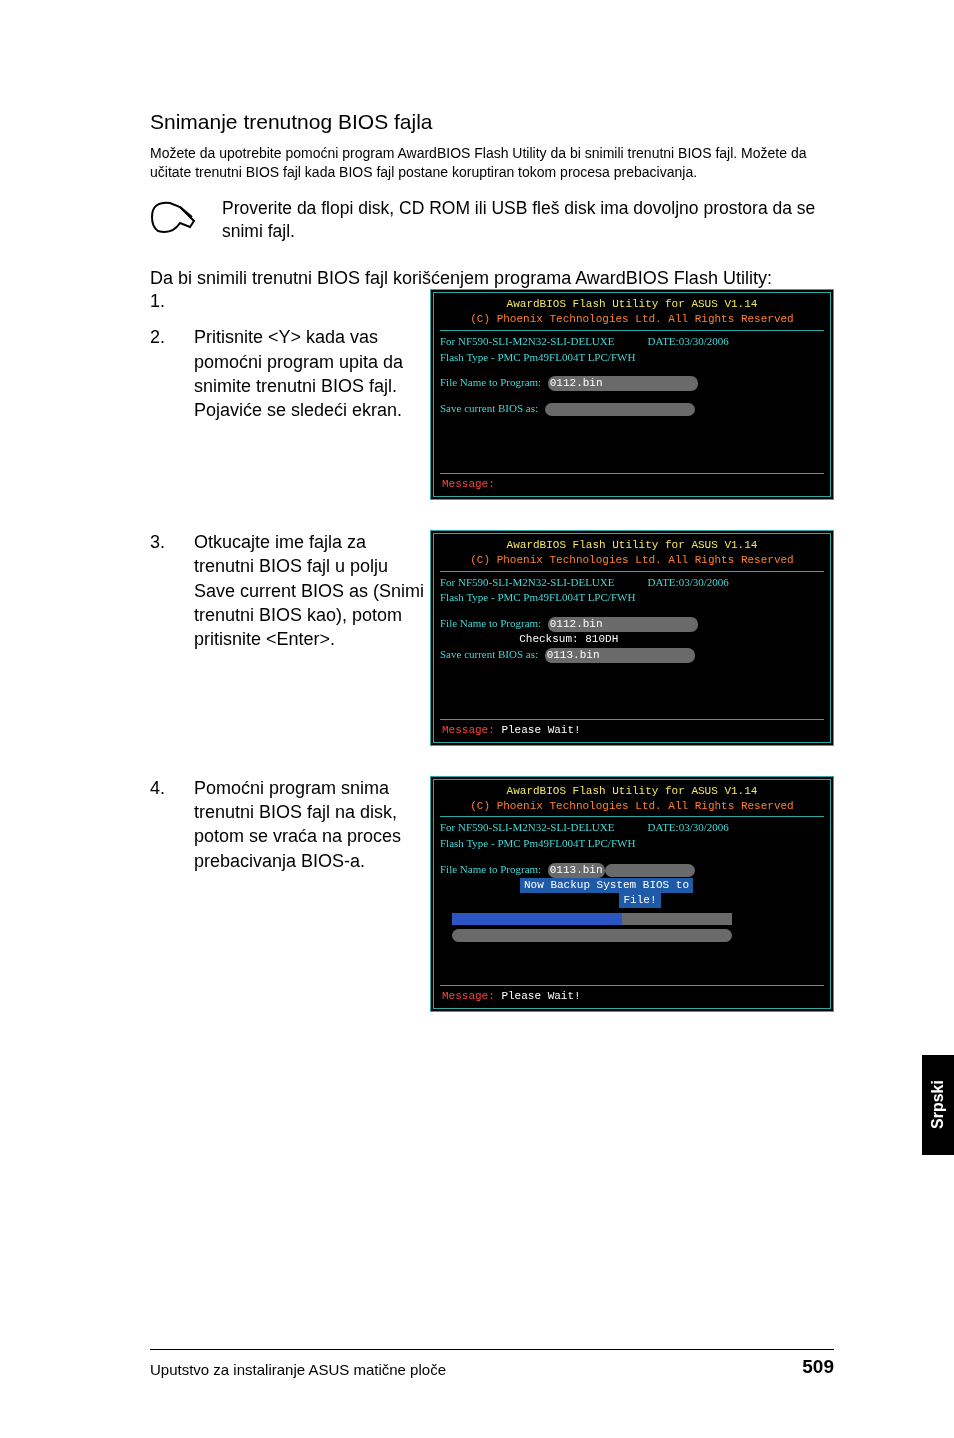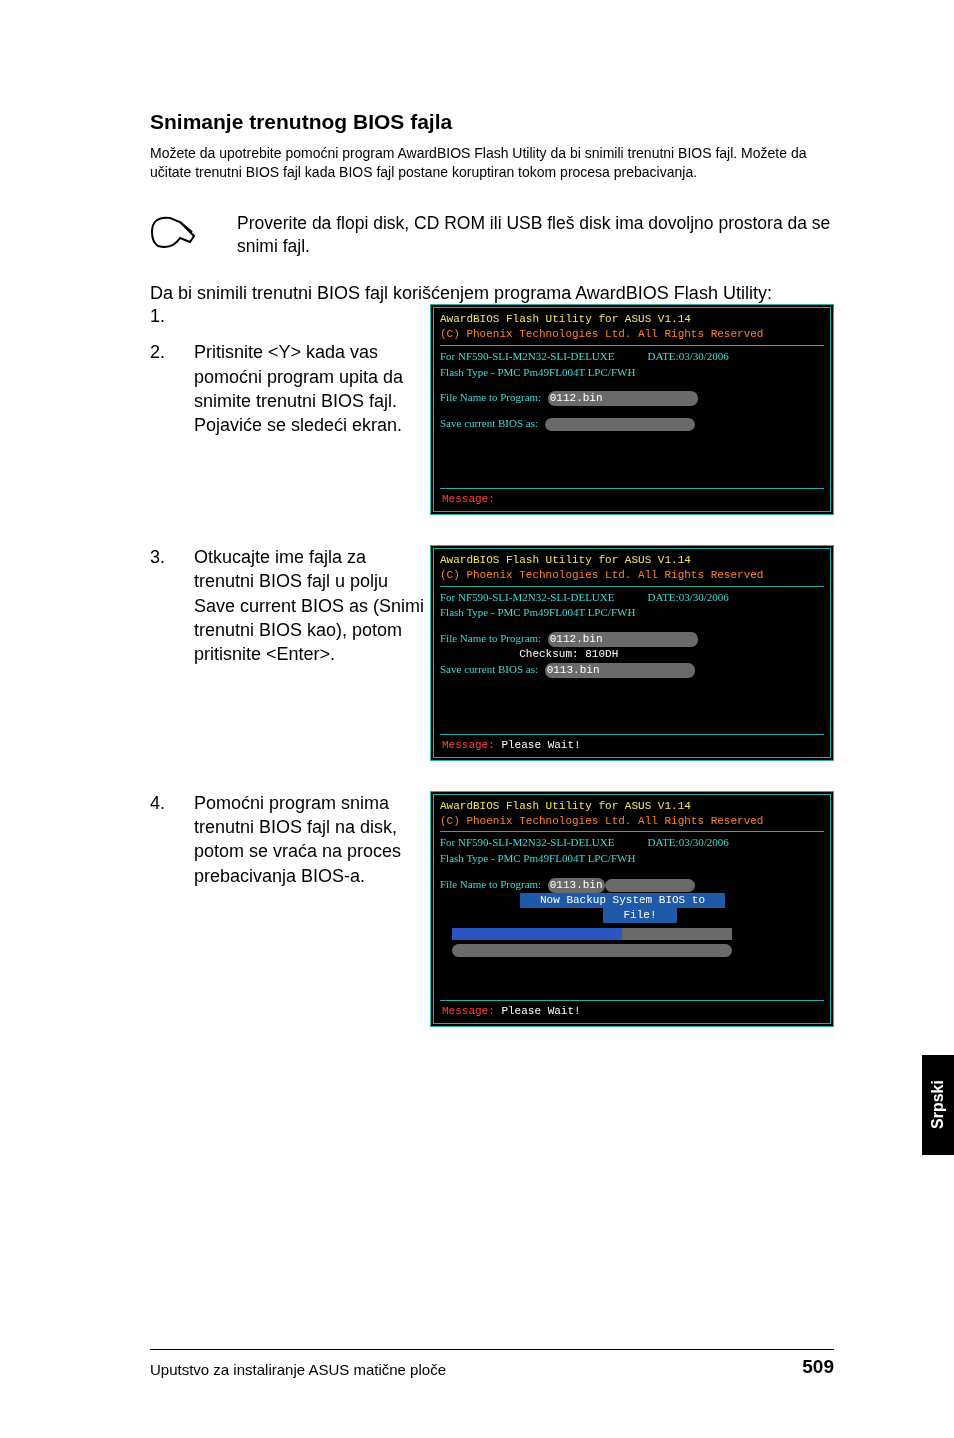--- a/index.html
+++ b/index.html
@@ -7,33 +7,33 @@
     width: 954px;
     height: 1438px;
     background: #fff;
     font-family: Arial, Helvetica, sans-serif;
     color: #000;
     position: relative;
     padding: 110px 120px 60px 150px;
   }
   h2 {
     font-size: 21px;
-    font-weight: bold;
+    font-weight: normal;
     margin-bottom: 10px;
   }
   p.body {
     font-size: 14px;
     line-height: 1.35;
     margin-bottom: 10px;
   }
   .note-row {
     display: flex;
     align-items: flex-start;
-    gap: 39px;
-    margin: 30px 0 24px 0;
+    gap: 24px;
+    margin: 15px 0 24px 0;
     justify-content: flex-end;
   }
   .hand-icon {
     width: 48px;
     height: 40px;
     flex-shrink: 0;
   }
   .note-text {
     font-size: 17.5px;
     line-height: 1.35;
@@ -72,20 +72,21 @@
     width: 406px;
     border: 4px double #2aa9a6;
     background: #000;
     color: #fff;
     font-family: "Courier New", monospace;
     font-size: 11px;
     padding: 4px 6px 2px 6px;
     line-height: 1.35;
   }
   .term .title-line {
+    text-align: center;
   }
   .term .cyan { color: #40d7d6; font-family: Liberation Serif, serif; }
   .term .yellow { color: #f2e75f; }
   .term .orange { color: #ff7e2e; }
   .term .red { color: #ff3e3e; }
   .term .white { color: #fff; }
   .term .gray-box {
     display: inline-block;
     background: #6a6a6a;
     color: #fff;
@@ -101,21 +102,21 @@
     margin: 3px 0;
   }
   .term .sep { border-top: 1px solid #2aa9a6; margin: 6px 0 3px 0; }
   .term .msg-row { padding: 0 2px 2px 2px; }
   .term .spacer { height: 50px; }
   .term .spacer-sm { height: 36px; }
   .progress-label {
     color: #fff;
     background: #1e5aa8;
     display: inline-block;
-    padding: 0 20px;
+    padding: 0 4px;
     margin-left: 80px;
   }
   .progress-bar {
     margin-top: 4px;
     margin-left: 12px;
   }
   .progress-fill {
     display: inline-block;
     background: #2b55c3;
     height: 12px;

